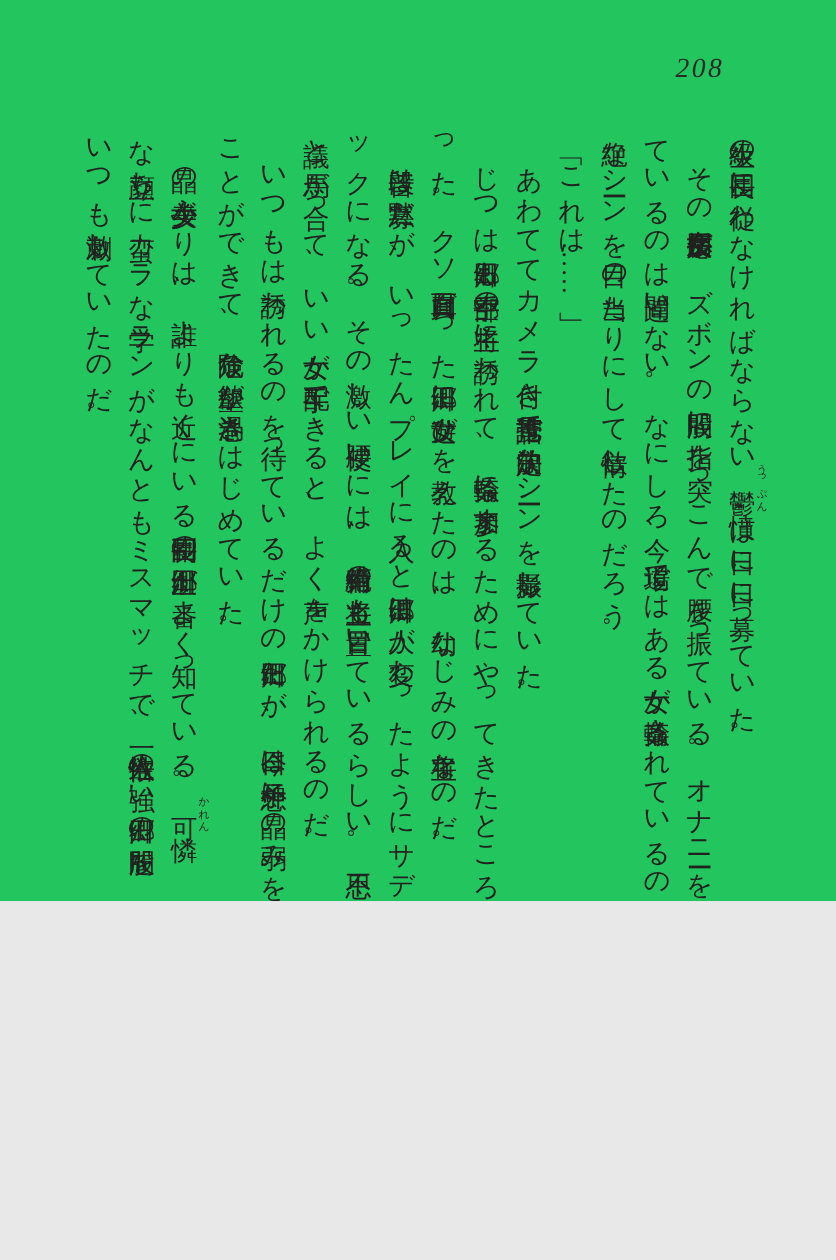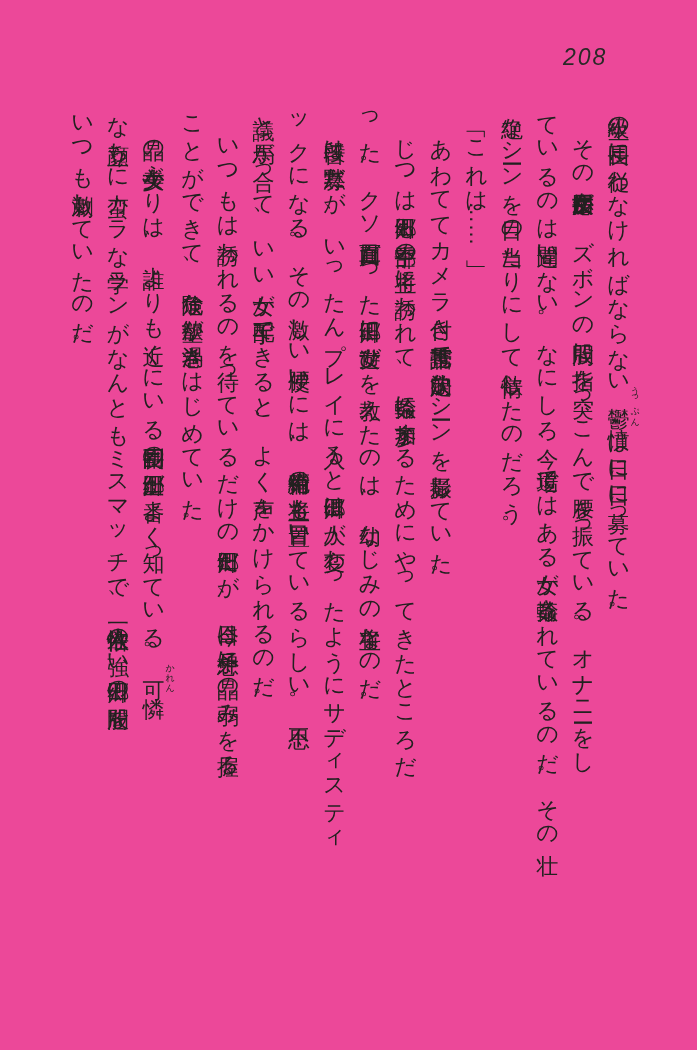--- a/index.html
+++ b/index.html
@@ -3,24 +3,24 @@
 <meta charset="utf-8">
 <style>
   html, body {
     margin: 0;
     padding: 0;
     background: #e8e8e8;
   }
   .page {
     position: relative;
     width: 697px;
-    height: 1050px;
-    background: #ec4899;
+    height: 751px;
+    background: #22c55e;
     overflow: hidden;
-    font-family: Liberation Sans, sans-serif;
+    font-family: Liberation Serif, serif;
     color: #222120;
   }
   .page-number {
     position: absolute;
     top: 44px;
     left: 563px;
     font-size: 23px;
     font-style: italic;
     letter-spacing: 2px;
     color: #2a2927;

